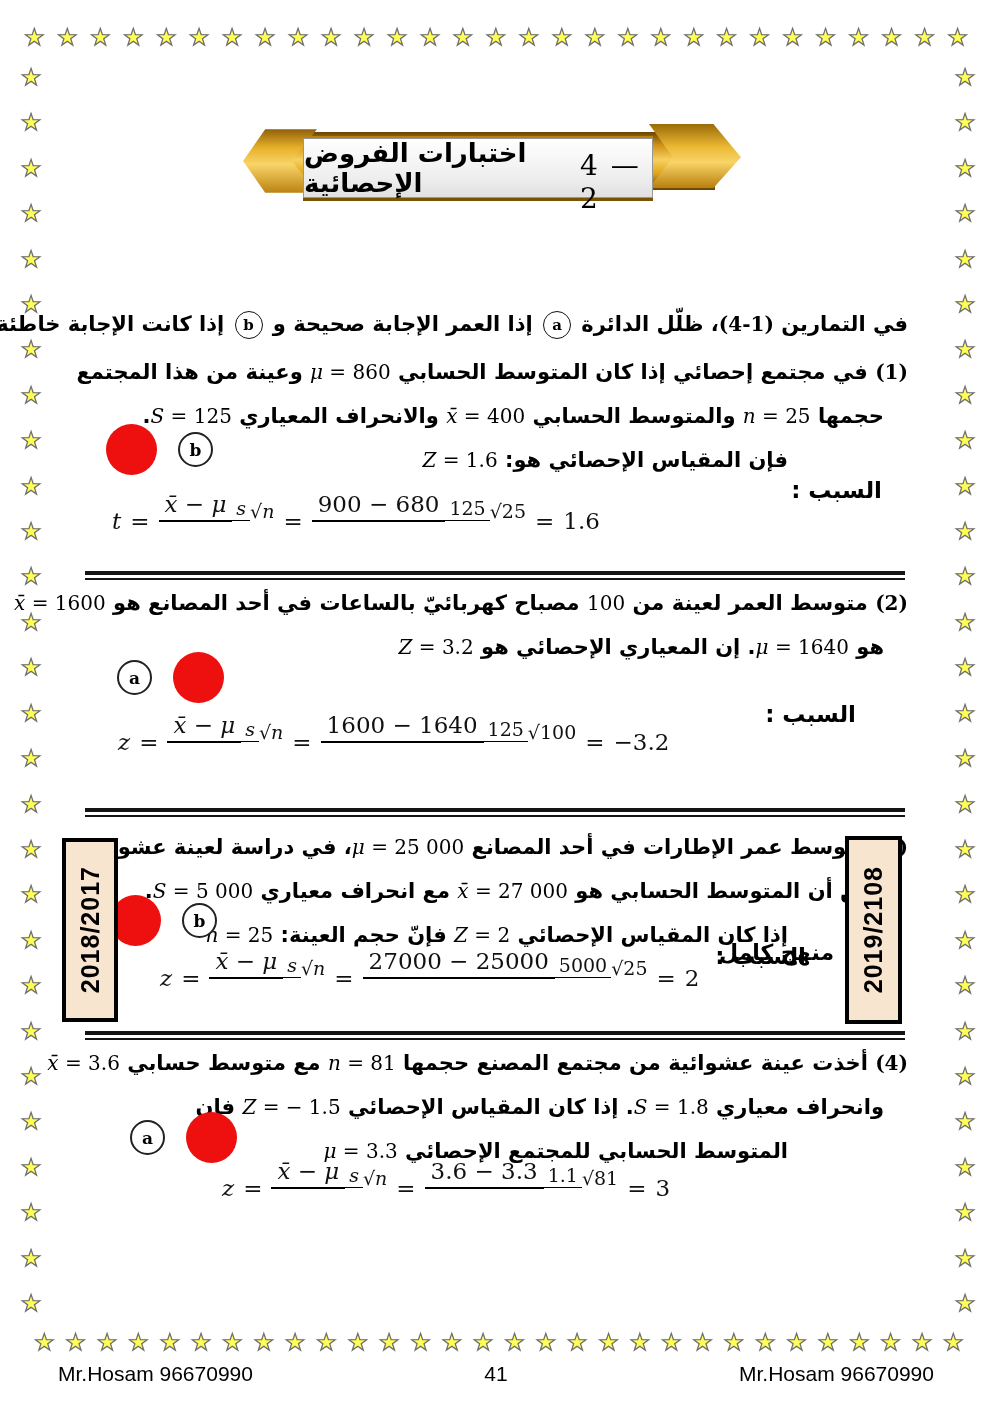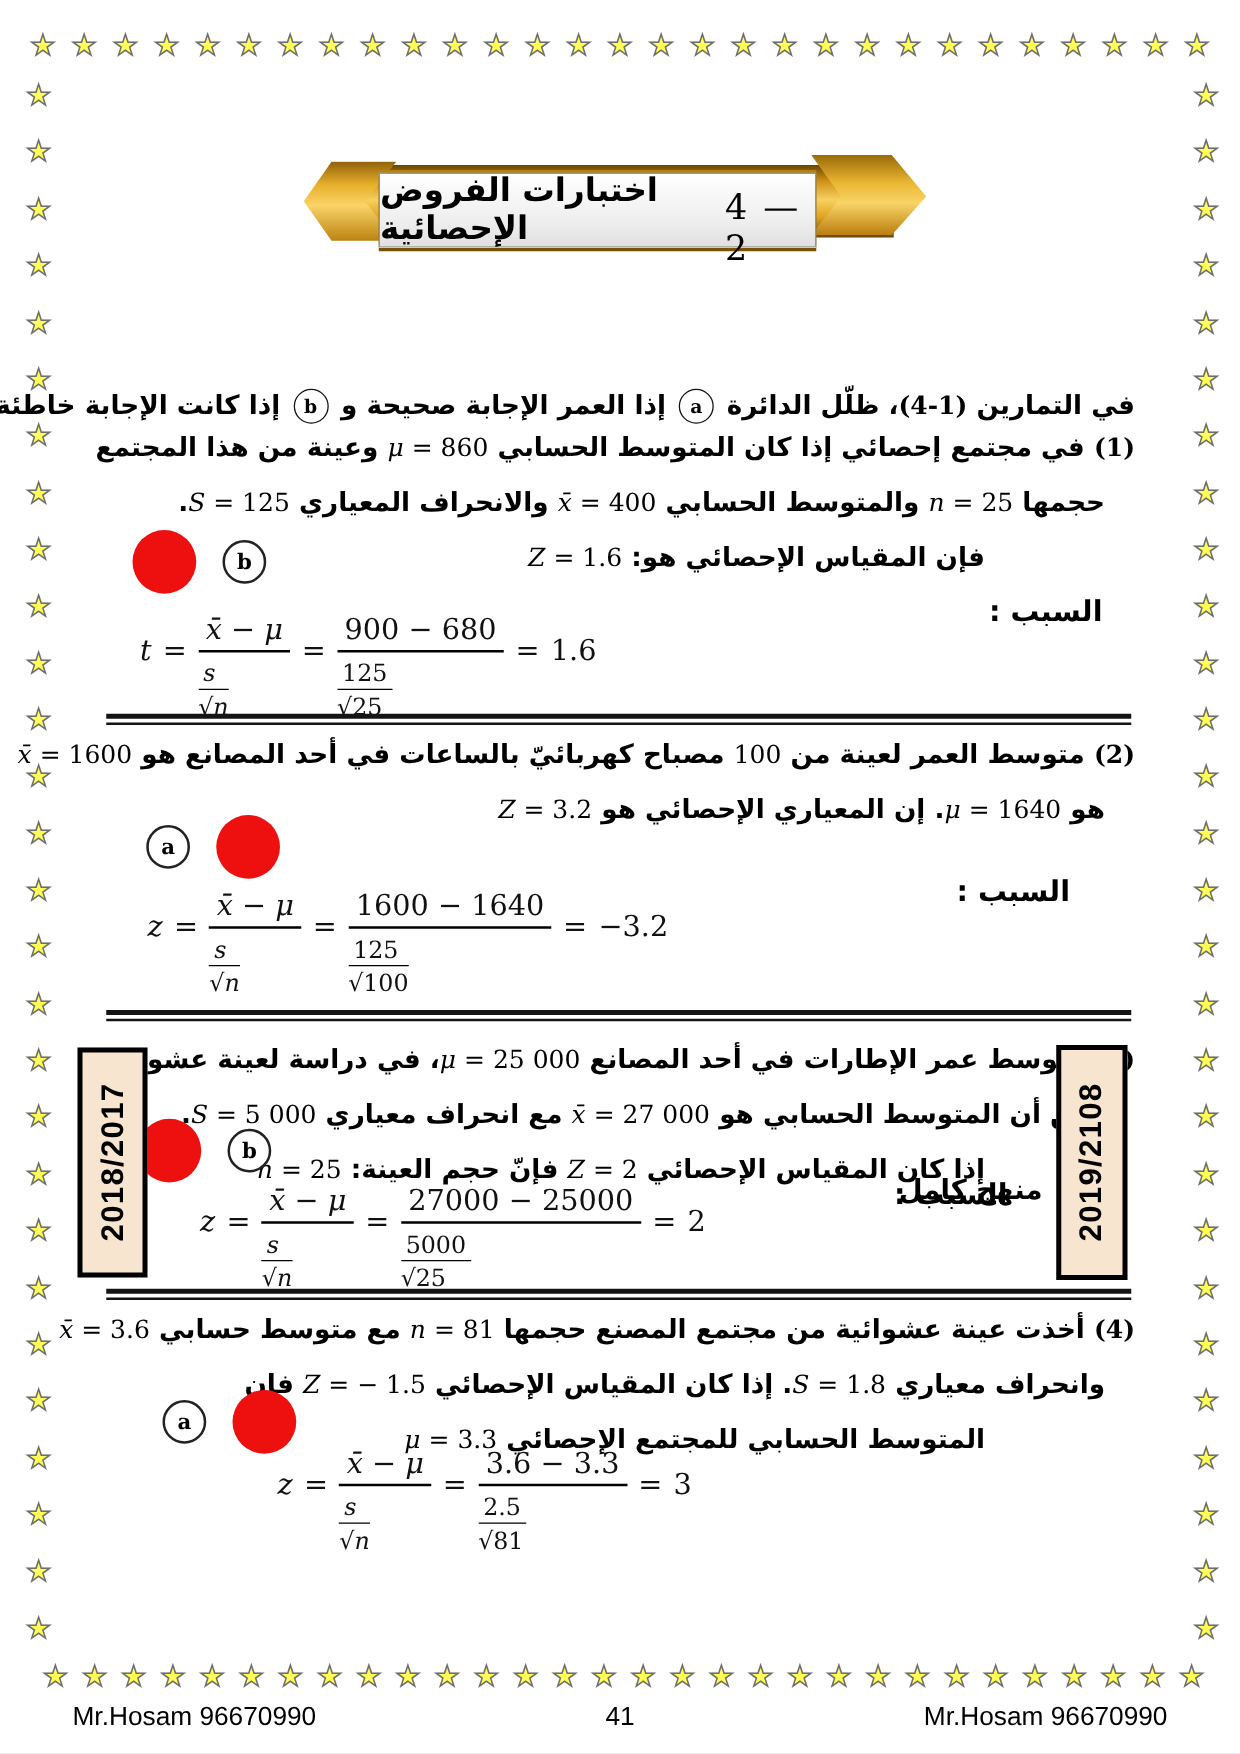--- a/index.html
+++ b/index.html
@@ -32,21 +32,21 @@
         display:flex;align-items:center;justify-content:center;}
   .t-ar{font-weight:700;font-size:26px;font-family:"DejaVu Sans",sans-serif;}
   .t-num{font-size:28px;font-family:"DejaVu Serif",serif;letter-spacing:2px;margin-top:28px;}
 
   
   .plines{position:absolute;left:78px;right:84px;}
   .line{direction:rtl;text-align:right;font-weight:700;font-size:21px;line-height:44px;
         font-family:"DejaVu Sans",sans-serif;white-space:nowrap;}
   #instruction{top:304px;}
   #instruction .line{line-height:40px;}
-  #p1-lines{top:336px;} #p2-lines{top:581px;} #p3-lines{top:825px;} #p4-lines{top:1041px;}
+  #p1-lines{top:350px;} #p2-lines{top:581px;} #p3-lines{top:825px;} #p4-lines{top:1041px;}
   .plines .line:nth-child(2){margin-right:24px;}
   .plines .line:nth-child(3){margin-right:120px;}
   .m{font-family:"DejaVu Serif",serif;font-size:20px;font-weight:400;unicode-bidi:isolate;}
   .m .it{font-style:italic;}
   .mk{font-family:"DejaVu Serif",serif;font-size:20px;font-weight:700;unicode-bidi:isolate;}
   .circ{display:inline-flex;width:26px;height:26px;border:1.6px solid #111;border-radius:50%;
         align-items:center;justify-content:center;font-family:"DejaVu Serif",serif;
         font-size:15px;font-weight:700;vertical-align:middle;margin:0 3px;background:#fff;}
 
   
@@ -64,21 +64,21 @@
   .lcirc{width:31px;height:31px;border:2px solid #222;border-radius:50%;background:#fff;
         display:flex;align-items:center;justify-content:center;
         font-family:"DejaVu Serif",serif;font-size:17px;font-weight:700;}
 
   
   .formula{position:absolute;display:flex;align-items:flex-start;gap:9px;
         font-family:"DejaVu Serif",serif;font-size:23px;color:#111;}
   .formula>.mid{margin-top:17px;}
   #f1{left:112px;top:491px;} #f2{left:118px;top:712px;}
   #f3{left:160px;top:948px;} #f4{left:222px;top:1158px;}
-  .frac{display:inline-flex;flex-direction:column;}
+  .frac{display:inline-flex;flex-direction:row;align-items:center;}
   .frac>.top{padding:0 6px 3px;border-bottom:2px solid #000;}
   .frac>.bot{padding-top:3px;}
   .inner{font-size:19px;}
   .inner>.top{border-bottom-width:1.5px;padding:0 4px 1px;}
   .it{font-style:italic;}
 
   
   .divider{position:absolute;left:85px;width:820px;height:3px;
         border-top:4px solid #141414;border-bottom:2px solid #141414;}
   #d1{top:571px;} #d2{top:808px;} #d3{top:1031px;}
@@ -360,21 +360,21 @@
       <span class="top it">x̄ − μ</span>
       <span class="bot"><span class="frac inner">
             <span class="top it">s</span>
             <span class="bot it">√n</span>
           </span></span>
     </span>
     <span class="mid">=</span>
     <span class="frac">
       <span class="top">3.6 − 3.3</span>
       <span class="bot"><span class="frac inner">
-            <span class="top">2.5</span>
+            <span class="top">1.1</span>
             <span class="bot">√81</span>
           </span></span>
     </span>
     <span class="mid">=</span>
     <span class="mid">3</span>
   </div>
 
   <div id="footer">
     <span>Mr.Hosam 96670990</span>
     <span>41</span>

